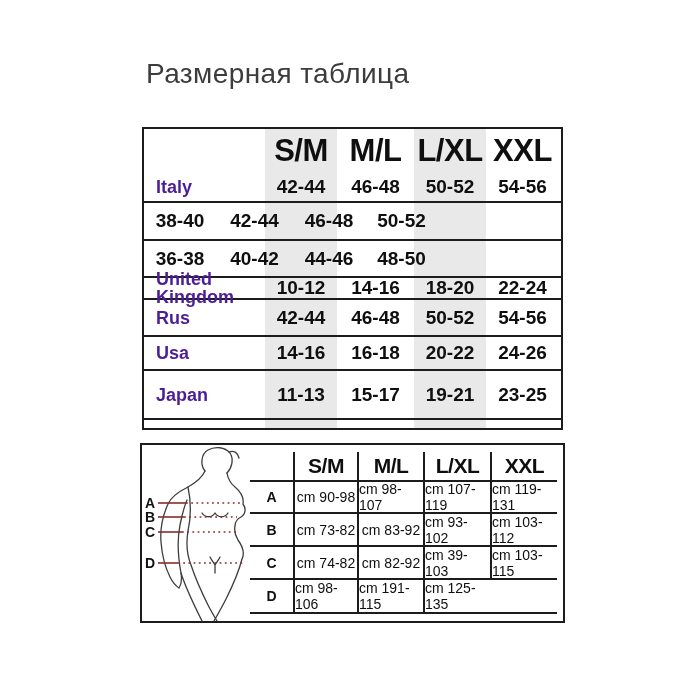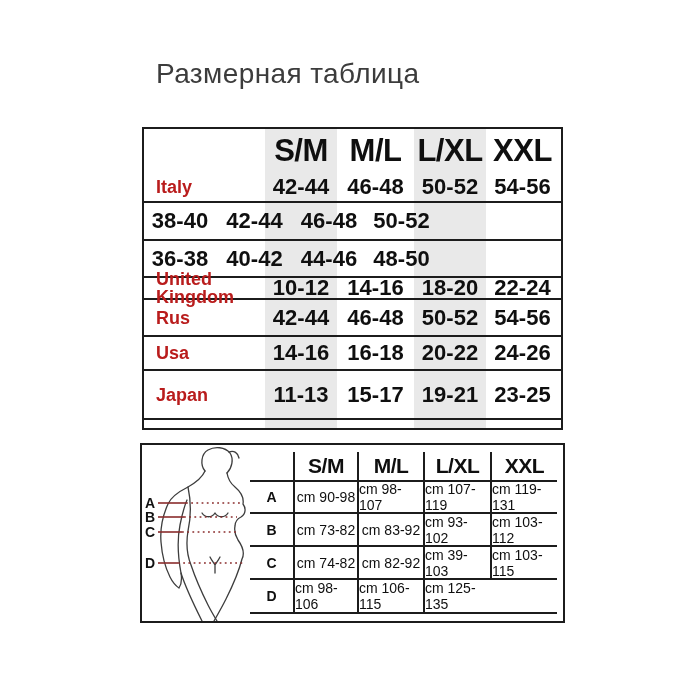--- a/index.html
+++ b/index.html
@@ -1,35 +1,35 @@
 <!DOCTYPE html>
 <html><head>
 <meta charset="utf-8">
 <style>
   html,body{margin:0;padding:0;background:#ffffff;}
   .page{position:relative;width:700px;height:700px;background:#fff;
         font-family:"Liberation Sans", sans-serif;overflow:hidden;}
 
   
-  .title{position:absolute;left:156px;top:58px;margin:0;
+  .title{position:absolute;left:146px;top:58px;margin:0;
          font-size:28px;font-weight:400;color:#3c3c3c;letter-spacing:.4px;}
 
   
   .table-top{position:absolute;left:142px;top:127px;width:421px;height:303px;
              border:2px solid #1c1c1c;box-sizing:border-box;}
   .stripe{position:absolute;top:0;bottom:0;background:#e9e9e9;}
   .stripe-sm{left:121px;width:72px;}
   .stripe-lxl{left:270px;width:72px;}
   .rows{position:relative;height:100%;display:flex;flex-direction:column;z-index:1;}
   .row{display:flex;align-items:center;box-sizing:border-box;}
   .row.bordered{border-bottom:2px solid #1c1c1c;}
   .c0{width:121px;box-sizing:border-box;padding-left:12px;font-size:18px;font-weight:700;
-      line-height:18px;white-space:pre-line;color:#b91c1c;}
+      line-height:18px;white-space:pre-line;color:#4c1d95;}
   .c1{width:72px;}.c2{width:77px;}.c3{width:72px;}.c4{width:73px;}
-  .c1,.c2,.c3,.c4{text-align:center;font-size:22px;font-weight:700;color:#0f0f0f;}
+  .c1,.c2,.c3,.c4{text-align:center;font-size:19px;font-weight:700;color:#0f0f0f;}
   .header-row .c1,.header-row .c2,.header-row .c3,.header-row .c4{
       font-size:31px;font-weight:700;letter-spacing:-.5px;}
   .spacer-row{flex:1;}
 
   
   .table-bottom{position:absolute;left:140px;top:443px;width:425px;height:180px;
                 border:2px solid #1c1c1c;box-sizing:border-box;}
   .figure-wrap{position:absolute;left:0;top:0;width:110px;height:176px;}
   .figure-wrap svg{position:absolute;left:0;top:0;}
   .mlabel{position:absolute;left:3px;width:16px;font-size:14px;font-weight:700;
@@ -183,19 +183,19 @@
       <div class="grow" style="height:33px">
         <div class="g0">C</div>
         <div class="g1">cm 74-82</div>
         <div class="g2">cm 82-92</div>
         <div class="g3">cm 39-103</div>
         <div class="g4">cm 103-115</div>
       </div>
       <div class="grow" style="height:34px">
         <div class="g0">D</div>
         <div class="g1">cm 98-106</div>
-        <div class="g2">cm 106-115</div>
+        <div class="g2">cm 191-115</div>
         <div class="g4">cm 125-135</div>
       </div>
     </div>
   </section>
 
 </div>
 
 </body></html>

